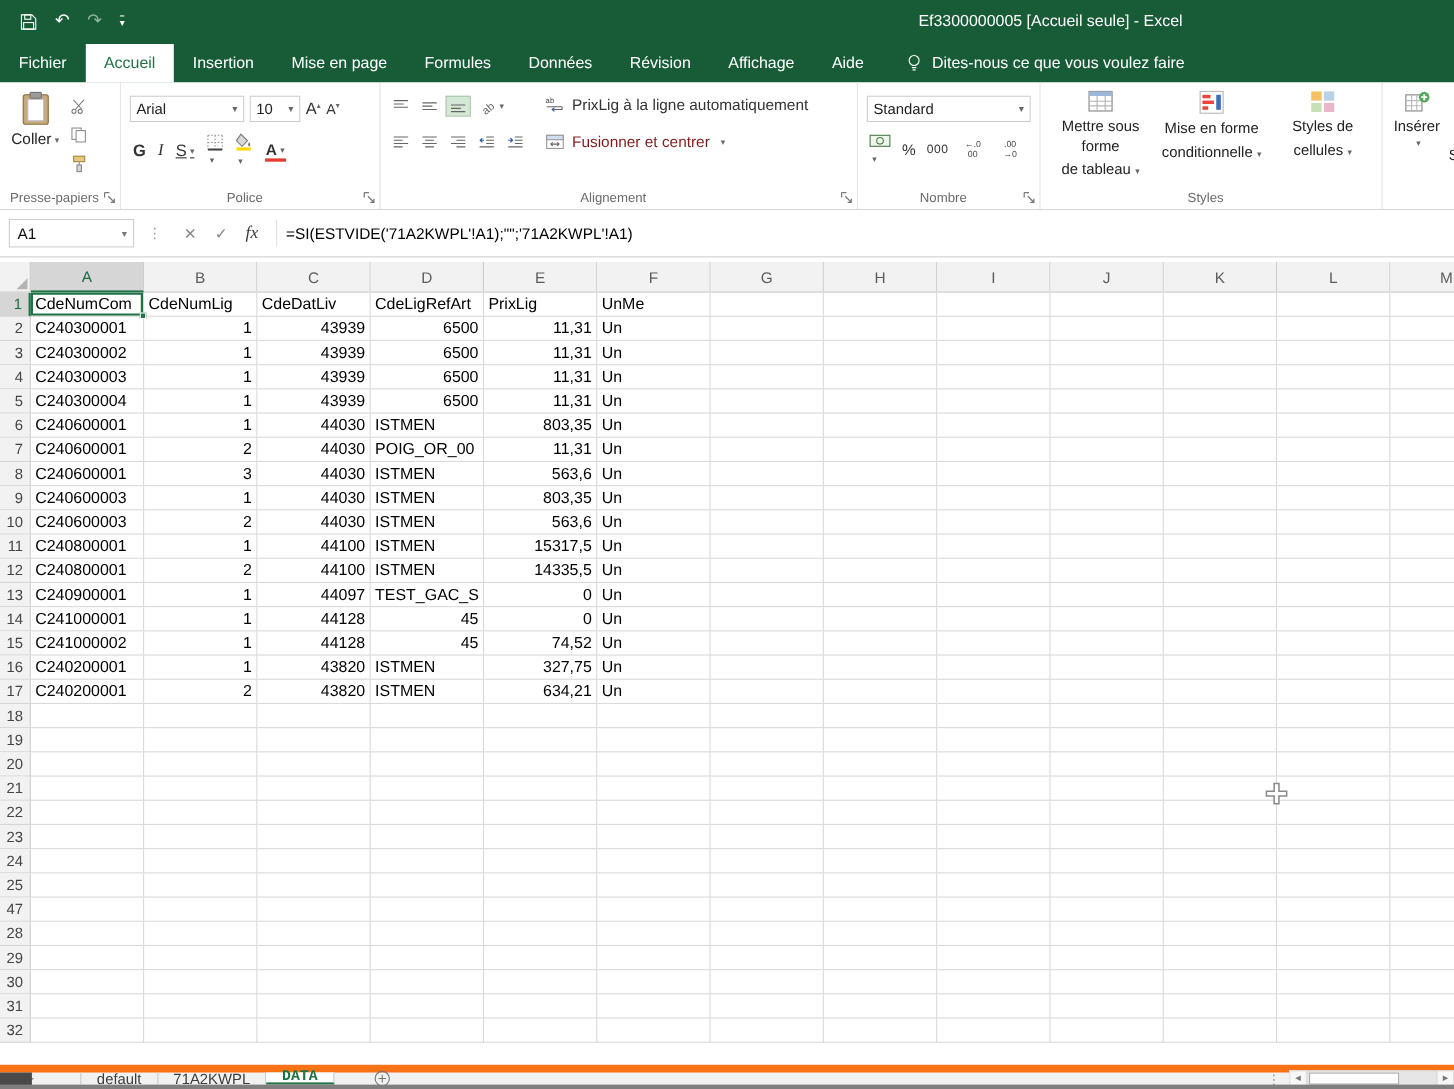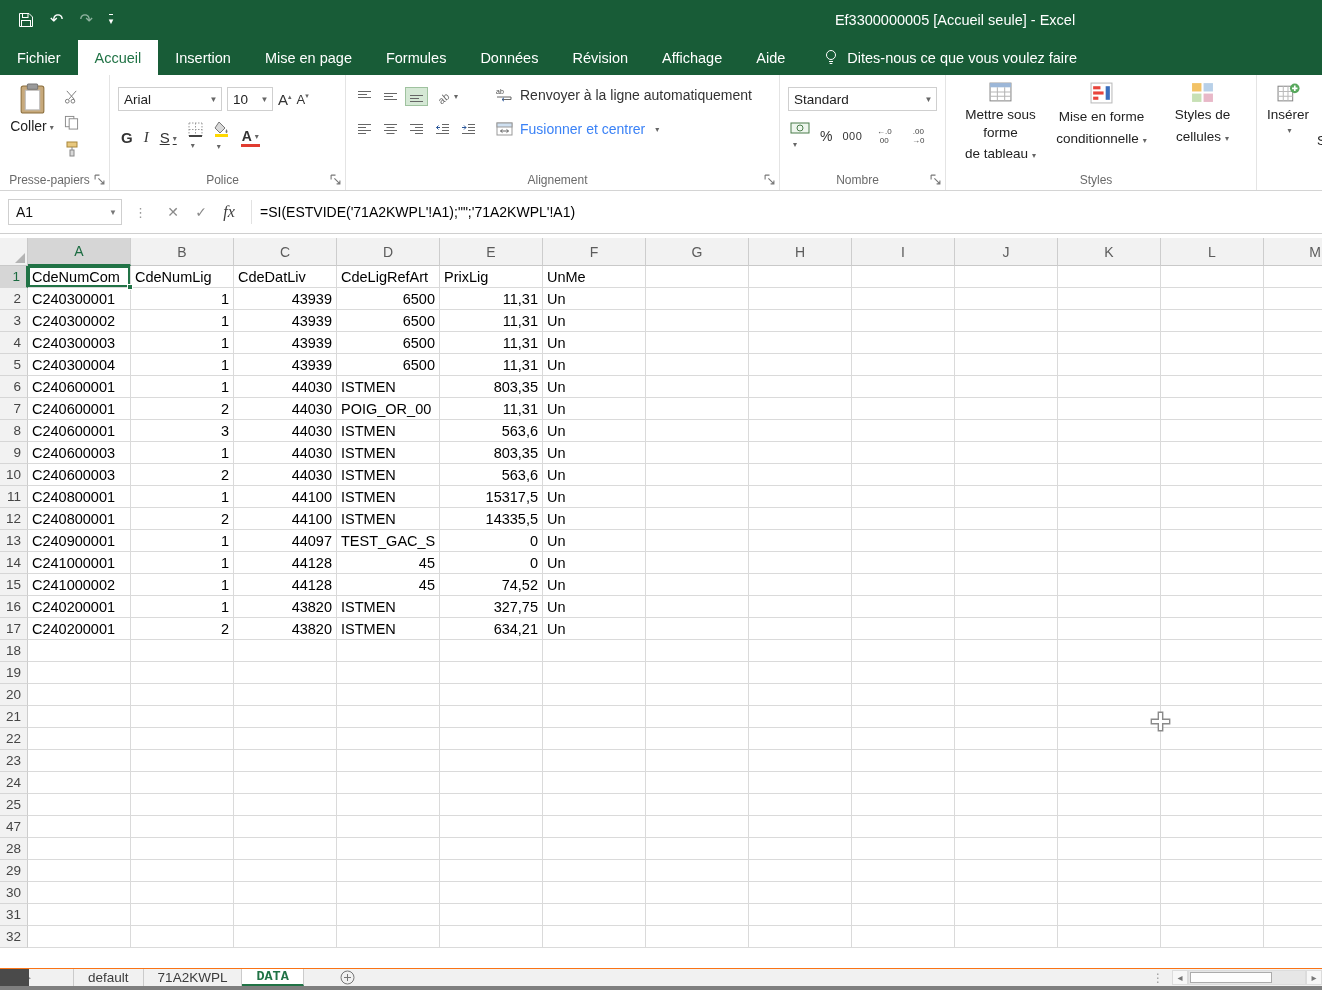--- a/index.html
+++ b/index.html
@@ -50,21 +50,21 @@
   .itl { font-style:italic; font-family:"Liberation Serif",serif; font-size:15px; color:#333; }
   .und { text-decoration:underline; font-size:15px; color:#333; }
   .fc { position:relative; font-size:14px; font-weight:bold; color:#333; padding-bottom:3px; }
   .fc .bar { position:absolute; left:-1px; right:-1px; bottom:0; height:3px; }
 
   .ar1 { position:absolute; left:8px; top:12px; display:flex; align-items:center; gap:5px; }
   .ar2 { position:absolute; left:8px; top:46px; display:flex; align-items:center; gap:5px; }
   .icnbtn { padding:2px 3px; display:flex; align-items:center; }
   .icnbtn.on { background:#d5e8d5; outline:1px solid #9fc29f; }
   .wrapbtn { position:absolute; left:150px; top:12px; display:flex; align-items:center; gap:7px; white-space:nowrap; color:#333; }
-  .mergebtn { position:absolute; left:150px; top:46px; display:flex; align-items:center; gap:7px; white-space:nowrap; color:#3b82f6; }
+  .mergebtn { position:absolute; left:150px; top:46px; display:flex; align-items:center; gap:7px; white-space:nowrap; color:#7f1d1d; }
 
   .ncombo { position:absolute; left:8px; top:12px; width:149px; }
   .nr2 { position:absolute; left:10px; top:46px; display:flex; align-items:center; gap:10px; }
   .pct { font-size:14px; color:#333; }
   .thou { font-size:11px; color:#333; letter-spacing:0.5px; }
   .decbtn { width:24px; font-size:8px; line-height:1.15; color:#444; text-align:center; white-space:normal; }
 
   .stbtns { position:absolute; left:4px; top:7px; display:flex; }
   .stbtn { width:101px; display:flex; flex-direction:column; align-items:center; text-align:center; font-size:13.5px; line-height:1.3; gap:4px; color:#222; }
   .stbtn .l2::after { content:"▾"; font-size:8px; color:#666; margin-left:4px; }
@@ -92,21 +92,21 @@
   .hcell.selcol { background:#d6d6d6; border-bottom:2px solid #217346; color:#1a6b40; }
   .grow { display:flex; height:22px; }
   .rnum { width:28px; flex:none; background:#f2f2f2; border-right:1px solid #cdcdcd; border-bottom:1px solid #d6d6d6; font-size:13.5px; color:#454545; display:flex; align-items:center; justify-content:flex-end; padding-right:6px; }
   .rnum.selrow { background:#d6d6d6; border-right:2px solid #217346; color:#1a6b40; }
   .cell { width:103px; flex:none; border-right:1px solid #dadada; border-bottom:1px solid #dadada; font-size:14.5px; color:#000; padding:0 4px; display:flex; align-items:center; overflow:hidden; white-space:nowrap; }
   .cell.num { justify-content:flex-end; }
   .cell.sel { box-shadow:inset 0 0 0 2px #217346; overflow:visible; position:relative; z-index:2; }
   .handle { position:absolute; right:-3px; bottom:-3px; width:6px; height:6px; background:#217346; border:1px solid #fff; }
 
   
-  .sheetbar { position:absolute; top:968px; left:0; width:1322px; height:18px; background:#f1f1f1; border-top:1px solid #f97316; display:flex; align-items:center; font-size:13.5px; color:#3c3c3c; }
+  .sheetbar { position:absolute; top:968px; left:0; width:1322px; height:18px; background:#f1f1f1; border-top:7px solid #f97316; display:flex; align-items:center; font-size:13.5px; color:#3c3c3c; }
   .darkcorner { position:absolute; left:0; top:0; width:29px; height:22px; background:#4a4a4a; }
   .snav { margin-left:10px; color:#8a8a8a; font-size:11px; }
   .snav:first-of-type { margin-left:40px; }
   .stabs { display:flex; align-items:stretch; height:100%; margin-left:42px; }
   .stab { padding:0 14px; display:flex; align-items:center; border-right:1px solid #cbcbcb; }
   .stab:first-child { border-left:1px solid #cbcbcb; }
   .stab.active { background:#fff; color:#217346; font-weight:bold; border-bottom:2px solid #217346;font-family:Liberation Mono, monospace; }
   .addsheet { margin-left:36px; display:flex; align-items:center; }
   .rightscroll { margin-left:auto; display:flex; align-items:center; height:100%; }
   .splitdots { color:#9a9a9a; font-size:12px; margin-right:8px; }
@@ -295,21 +295,21 @@
       </span>
     </div>
     <div class="wrapbtn">
       <span>
         <svg width="17" height="14" viewBox="0 0 17 14" fill="none">
               <text x="0" y="6" font-size="7" fill="#444">ab</text>
               <path d="M1 9 H15 M15 9 V11.5 H6" stroke="#666"></path>
               <path d="M8 9.8 L6 11.5 L8 13.2" stroke="#2b579a"></path>
             </svg>
       </span>
-      <span>Renvoyer à la ligne automatiquement</span>
+      <span>PrixLig à la ligne automatiquement</span>
     </div>
     <div class="mergebtn dd">
       <span>
         <svg width="17" height="14" viewBox="0 0 17 14">
               <rect x="1" y="1" width="15" height="12" fill="#fff" stroke="#999"></rect>
               <rect x="1" y="1" width="15" height="4" fill="#cfe0f1" stroke="#999"></rect>
               <path d="M4.5 9 h8 M4.5 9 l2 -1.6 M4.5 9 l2 1.6 M12.5 9 l-2 -1.6 M12.5 9 l-2 1.6" stroke="#666" fill="none"></path>
             </svg>
       </span>
       <span>Fusionner et centrer</span>

